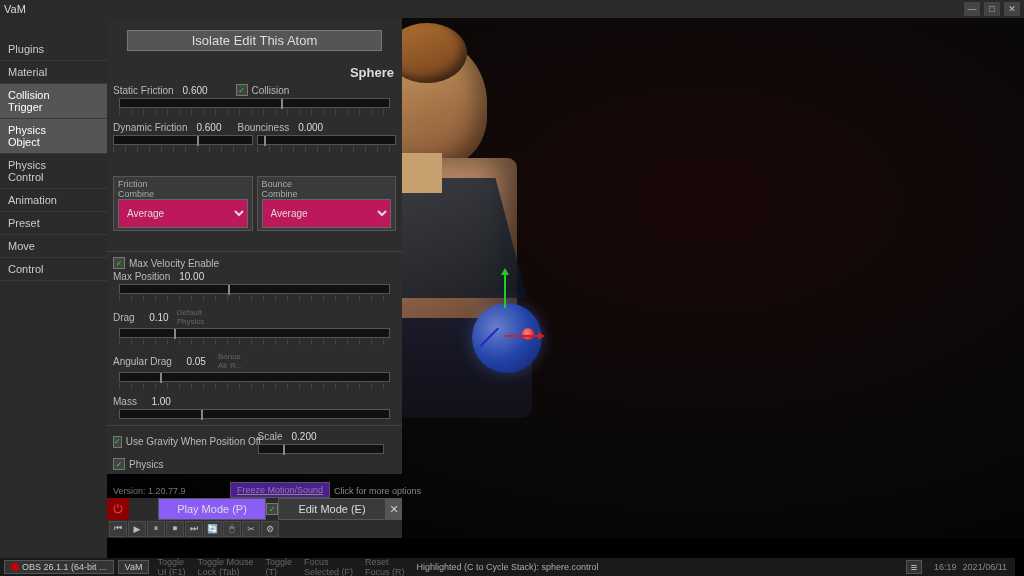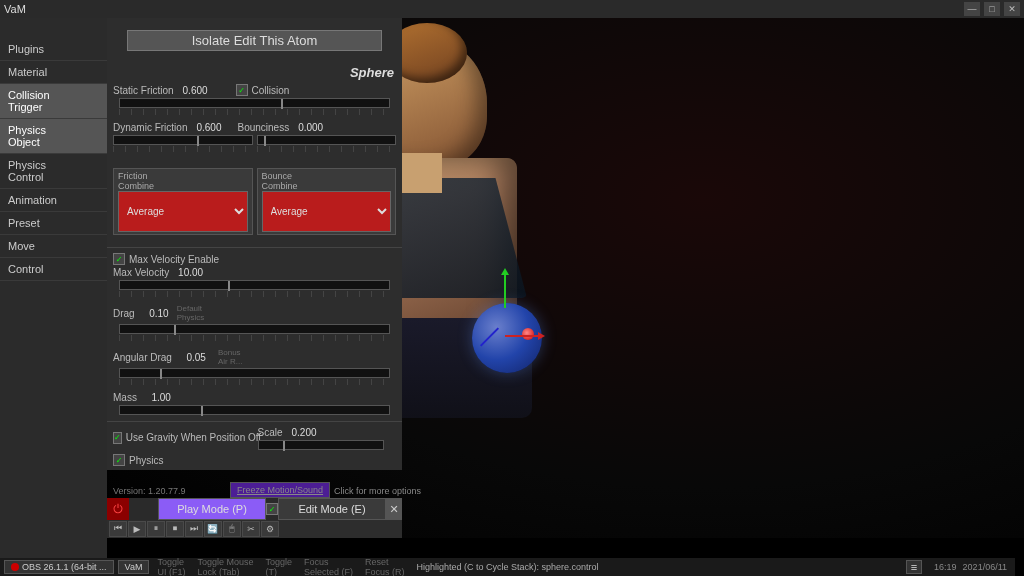--- a/index.html
+++ b/index.html
@@ -95,55 +95,54 @@
       display: block;
       width: 90%;
     }
 
     #sphere-title {
       text-align: right;
       font-size: 13px;
       color: #ddd;
       padding: 2px 8px;
       font-weight: bold;
-      font-style: italic;
     }
 
     .cb {
       width: 12px; height: 12px;
       background: #444;
       border: 1px solid #777;
       display: flex; align-items: center; justify-content: center;
       font-size: 8px; color: #0f0;
     }
 
     .combine-row {
       display: flex;
       gap: 4px;
-      margin: 12px 6px;
+      margin: 20px 6px;
     }
 
     .combine-box {
       flex: 1;
       background: #3a3a3a;
       border: 1px solid #555;
       padding: 2px 4px;
       font-size: 10px;
     }
 
     .combine-label {
       font-size: 9px;
       color: #aaa;
     }
 
     .combine-select {
-      background: #b91c1c;
+      background: #be185d;
       border: 1px solid #666;
       color: #ddd;
-      padding: 13px 4px;
+      padding: 7px 4px;
       font-size: 10px;
       width: 100%;
     }
 
     
     .sep {
       height: 1px;
       background: #444;
       margin: 3px 0;
     }
@@ -587,21 +586,21 @@
     </div>
 
     <div class="sep"></div>
 
     <div class="panel-prop">
       <div class="inline-row">
         <div class="cb">✓</div>
         <span class="lbl">Max Velocity Enable</span>
       </div>
       <div class="inline-row" style="margin-top:2px;">
-        <span class="lbl">Max Velocity</span>
+        <span class="lbl">Max Position</span>
         <span class="val">10.00</span>
       </div>
       <div class="full-slider">
           <div class="sh" style="left:40%"></div>
         </div>
       <div class="ticks"></div>
     </div>
 
     <div class="panel-prop">
       <div class="inline-row">

